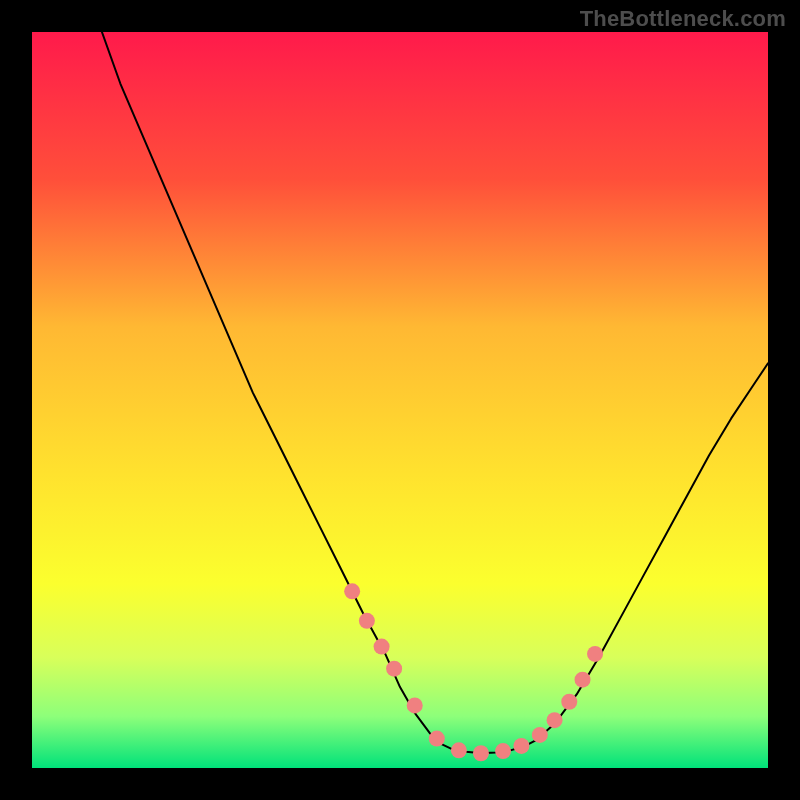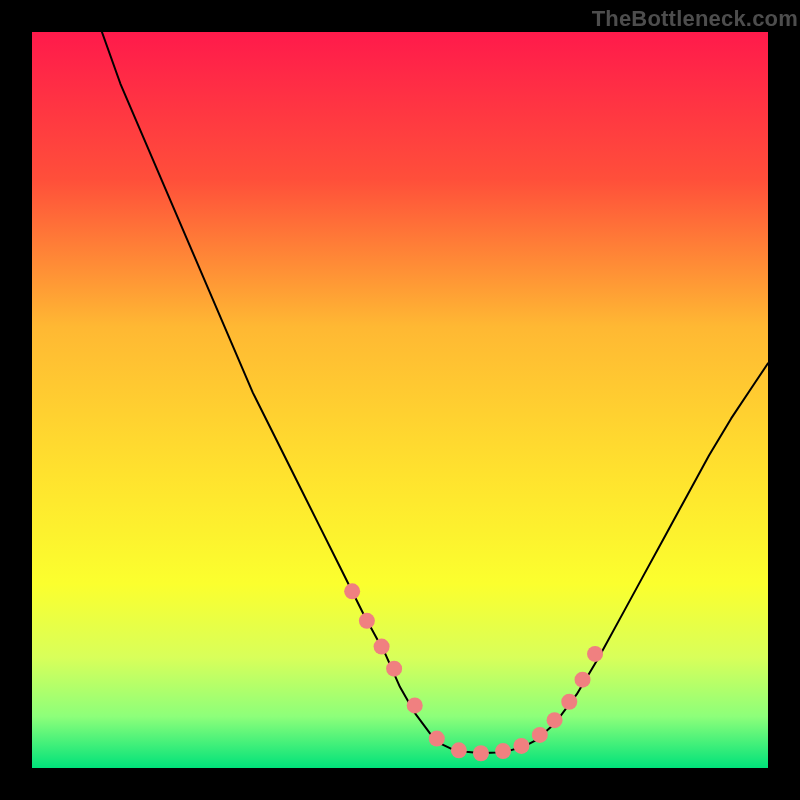--- a/index.html
+++ b/index.html
@@ -6,21 +6,21 @@
   html, body { width: 800px; height: 800px; overflow: hidden; background: #000; }
   .stage {
     position: relative;
     width: 800px;
     height: 800px;
     background: #000;
   }
   .watermark {
     position: absolute;
     top: 6px;
-    right: 2px;
+    right: 14px;
     font-family: Arial, Helvetica, sans-serif;
     font-size: 22px;
     font-weight: bold;
     color: #4d4d4d;
     letter-spacing: 0.2px;
     user-select: none;
   }
   .plot {
     position: absolute;
     left: 32px;

